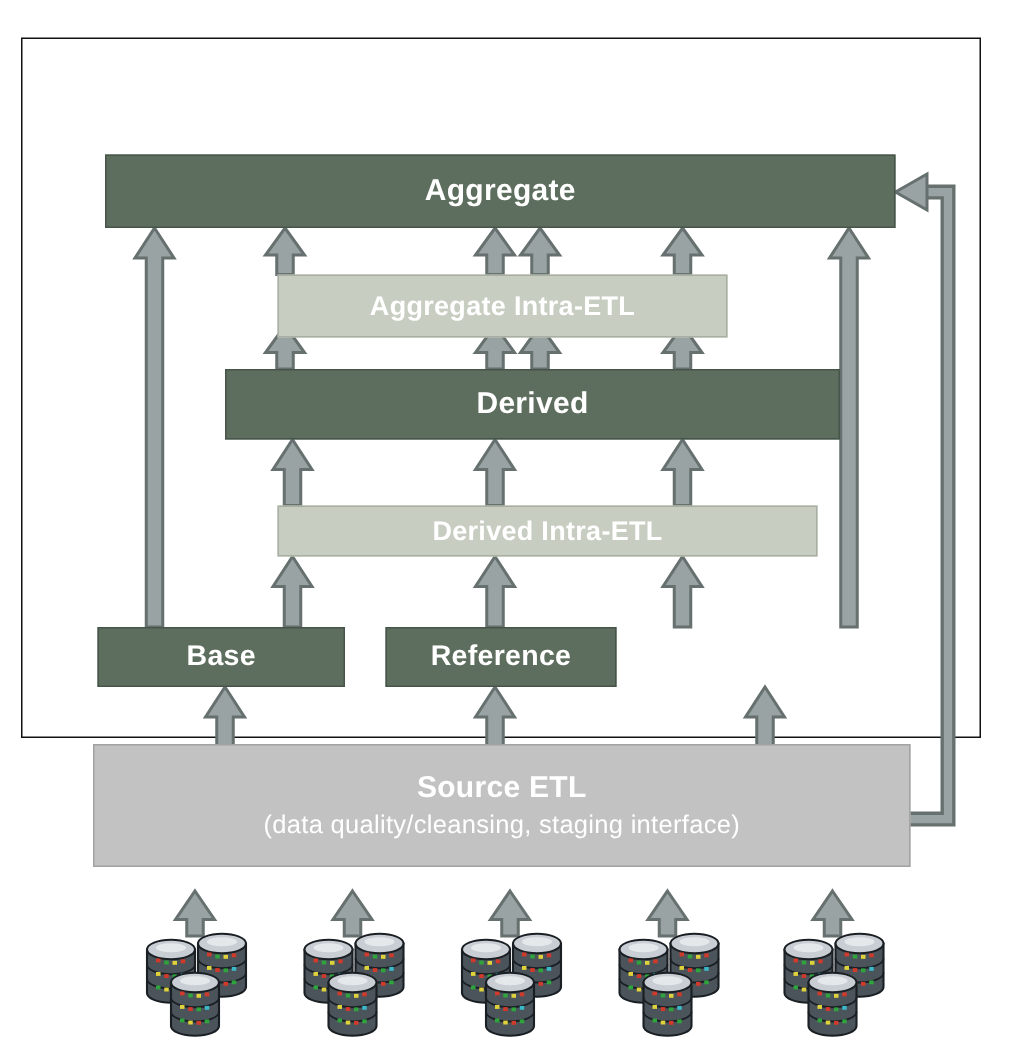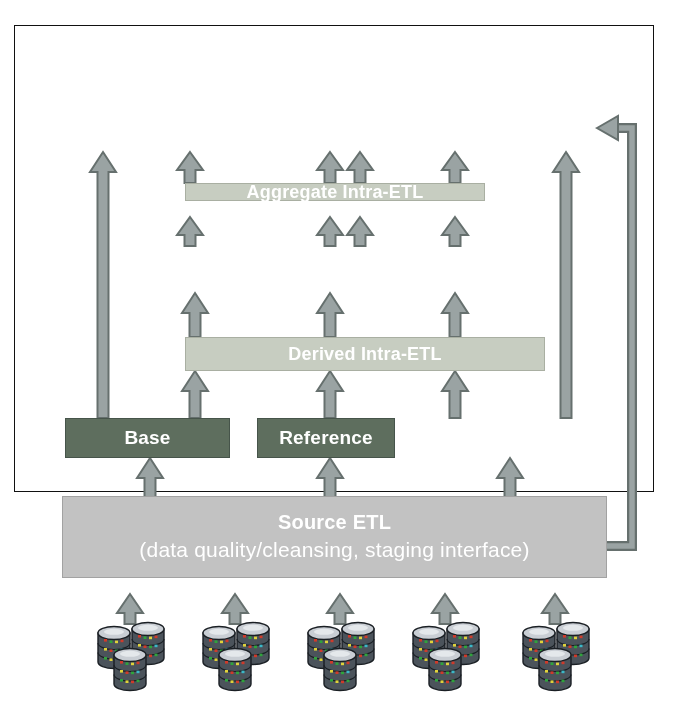--- a/index.html
+++ b/index.html
@@ -14,29 +14,29 @@
   #diagram-svg{position:absolute;left:0;top:0;z-index:1;}
   .box{
     position:absolute;box-sizing:border-box;z-index:2;
     display:flex;align-items:center;justify-content:center;text-align:center;
     color:var(--box-text,#fff);font-weight:bold;letter-spacing:.2px;
   }
   .dark{background:var(--dark-box,#5e6e5e);border:1px solid #46544a;}
   .light{background:var(--light-box,#c7cdc1);border:1px solid #a9afa2;}
   .source{background:var(--source-box,#c2c2c2);border:1px solid #a2a2a2;flex-direction:column;line-height:1.35;}
   .b-aggregate{left:70px;top:103px;width:527px;height:49px;font-size:20px;}
-  .b-agg-intra{left:185px;top:183px;width:300px;height:18px;font-size:18px;}
+  .b-agg-intra{left:185px;top:183px;width:300px;height:42px;font-size:18px;}
   .b-derived{left:150px;top:246px;width:410px;height:47px;font-size:20px;}
   .b-der-intra{left:185px;top:337px;width:360px;height:34px;font-size:18px;}
   .b-base{left:65px;top:418px;width:165px;height:40px;font-size:19px;}
-  .b-reference{left:257px;top:418px;width:138px;height:40px;font-size:19px;}
+  .b-reference{left:257px;top:418px;width:154px;height:40px;font-size:19px;}
   .b-lookup{left:440px;top:418px;width:157px;height:40px;font-size:19px;}
   .b-source{left:62px;top:496px;width:545px;height:82px;}
   .src-title{font-size:20px;font-weight:bold;}
-  .src-sub{font-size:21px;font-weight:normal;}
+  .src-sub{font-size:17px;font-weight:normal;}
 </style>
 </head>
 <body>
 
 <div class="canvas">
 
   <div class="frame"></div>
 
   <svg id="diagram-svg" width="688" height="701" viewBox="0 0 688 701">
     <defs>
@@ -111,23 +111,25 @@
           <use x="18" y="26" href="#dbcyl"></use>
         </g>
         <g transform="translate(521,622)">
           <use x="2" y="4" href="#dbcyl"></use>
           <use x="36" y="0" href="#dbcyl"></use>
           <use x="18" y="26" href="#dbcyl"></use>
         </g>
       </g>
     </svg>
 
+  <div class="box dark b-aggregate">Aggregate</div>
 
   <div class="box light b-agg-intra">Aggregate Intra-ETL</div>
 
+  <div class="box dark b-derived">Derived</div>
 
   <div class="box light b-der-intra">Derived Intra-ETL</div>
 
   <div class="box dark b-base">Base</div>
 
   <div class="box dark b-reference">Reference</div>
 
 
   <div class="box source b-source">
     <div class="src-title">Source ETL</div>

